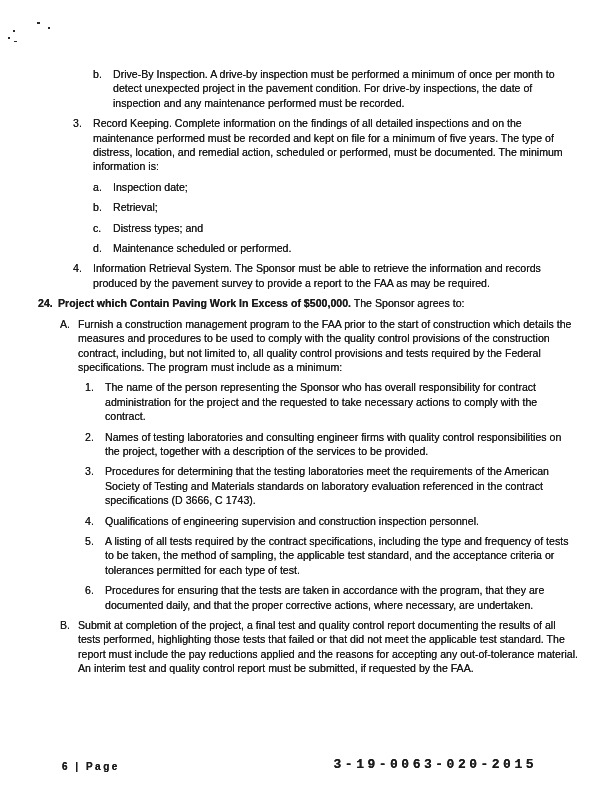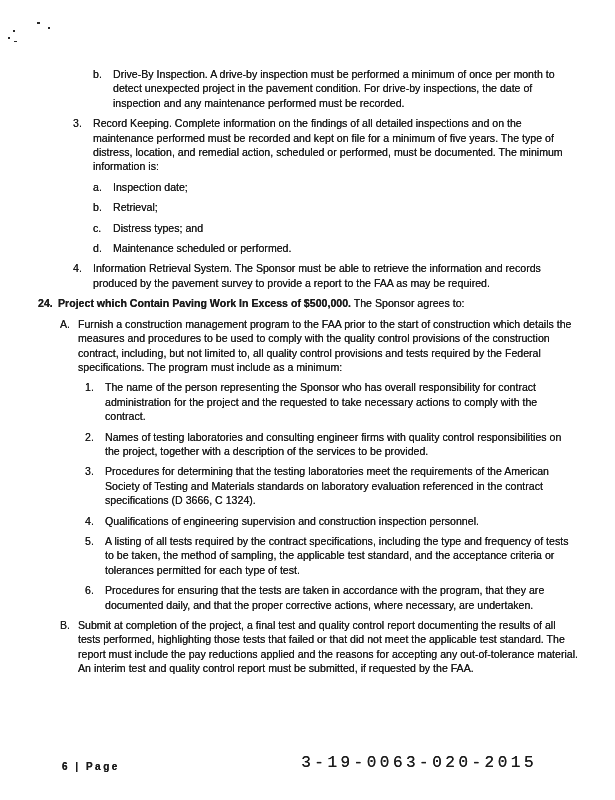--- a/index.html
+++ b/index.html
@@ -60,22 +60,22 @@
     font-weight: bold;
     letter-spacing: 2.5px;
     text-shadow: 0 0 0.4px currentColor;
     white-space: nowrap;
   }
   .footer-right {
     position: absolute;
     right: 78px;
     bottom: 28px;
     font-family: "Liberation Mono", monospace;
-    font-size: 16px;
-    font-weight: normal;
+    font-size: 13px;
+    font-weight: bold;
     letter-spacing: 3.5px;
     text-shadow: 0 0 0.4px currentColor;
     white-space: nowrap;
   }
 
   
   .speck {
     position: absolute;
     background: #2a2a2a;
   }
@@ -150,21 +150,21 @@
       <span class="txt">The name of the person representing the Sponsor who has overall responsibility for contract administration for the project and the requested to take necessary actions to comply with the contract.</span>
     </div>
 
     <div class="row lvl-digit">
       <span class="marker">2.</span>
       <span class="txt">Names of testing laboratories and consulting engineer firms with quality control responsibilities on the project, together with a description of the services to be provided.</span>
     </div>
 
     <div class="row lvl-digit">
       <span class="marker">3.</span>
-      <span class="txt">Procedures for determining that the testing laboratories meet the requirements of the American Society of Testing and Materials standards on laboratory evaluation referenced in the contract specifications (D 3666, C 1324).</span>
+      <span class="txt">Procedures for determining that the testing laboratories meet the requirements of the American Society of Testing and Materials standards on laboratory evaluation referenced in the contract specifications (D 3666, C 1743).</span>
     </div>
 
     <div class="row lvl-digit">
       <span class="marker">4.</span>
       <span class="txt">Qualifications of engineering supervision and construction inspection personnel.</span>
     </div>
 
     <div class="row lvl-digit">
       <span class="marker">5.</span>
       <span class="txt">A listing of all tests required by the contract specifications, including the type and frequency of tests to be taken, the method of sampling, the applicable test standard, and the acceptance criteria or tolerances permitted for each type of test.</span>

